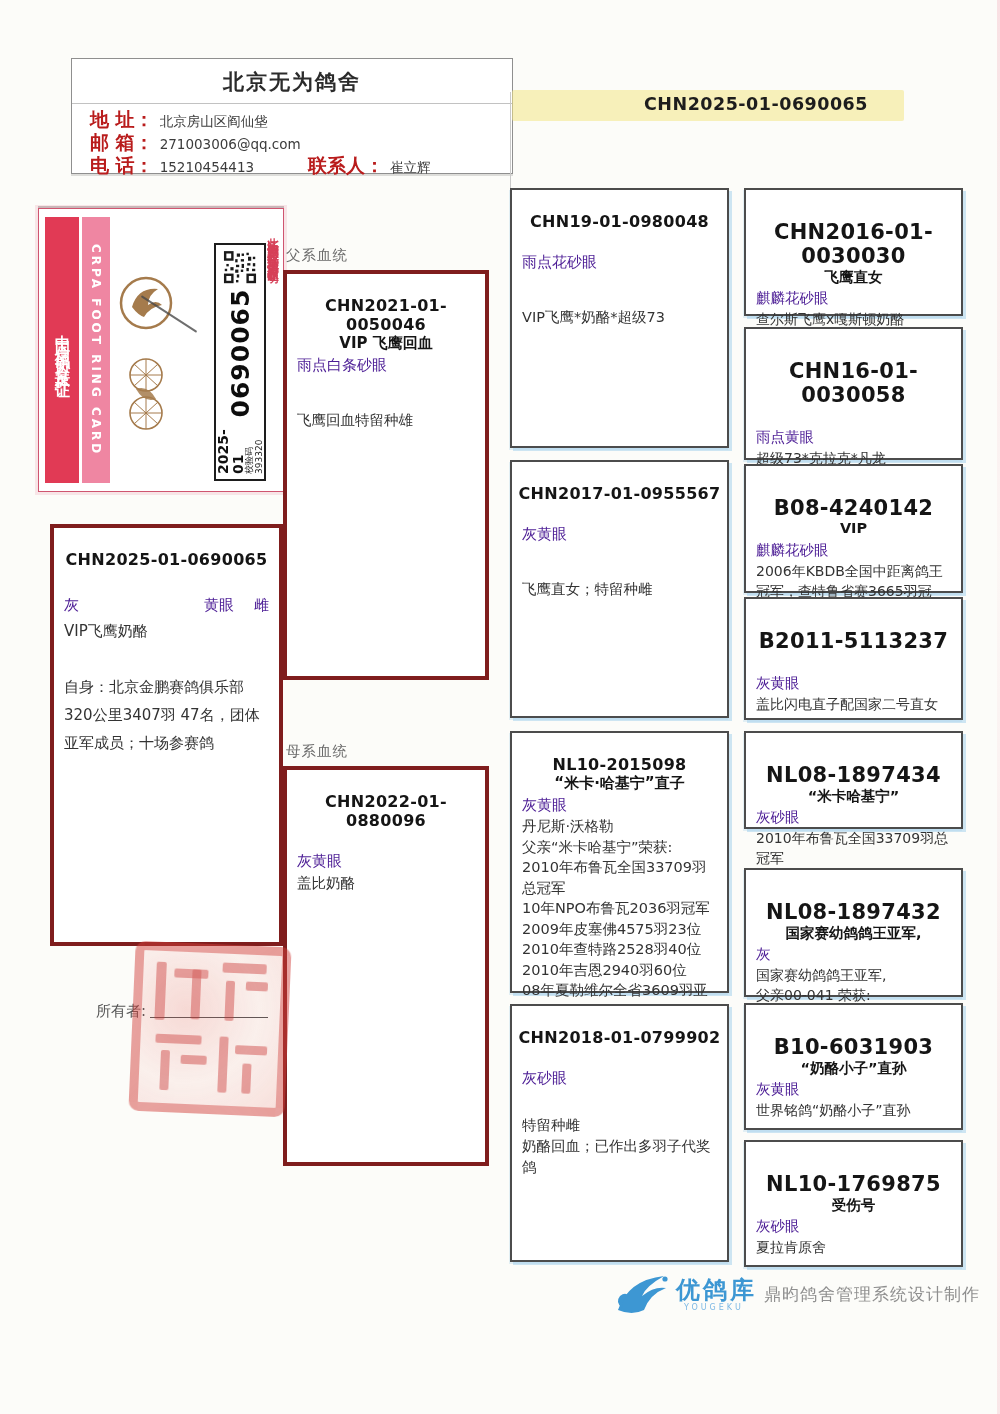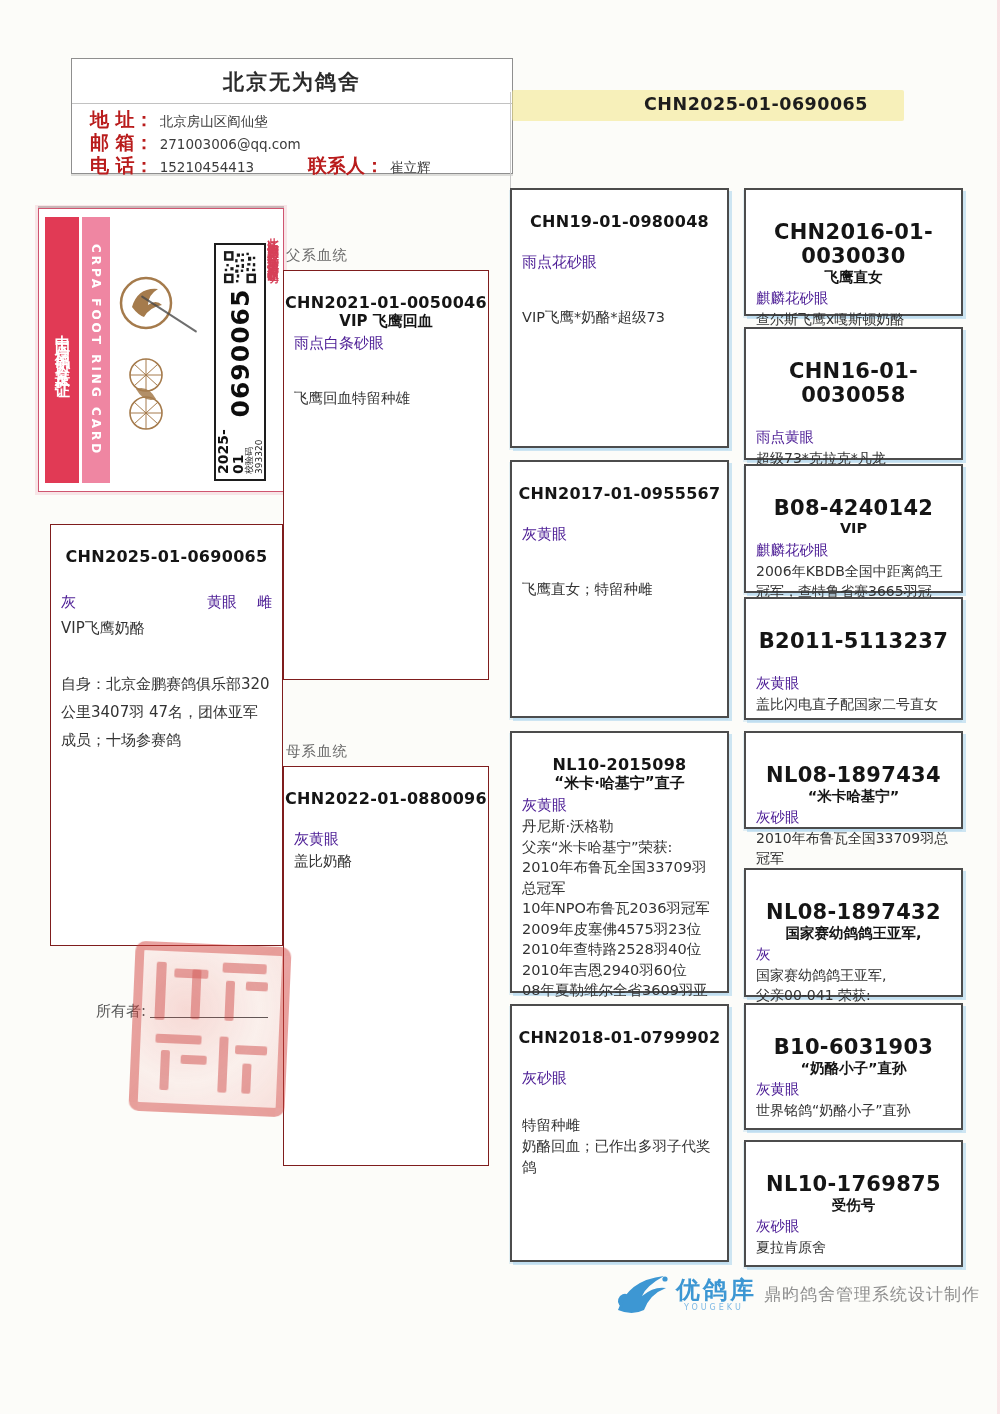--- a/index.html
+++ b/index.html
@@ -41,21 +41,21 @@
     transform:rotate(-90deg); transform-origin:0 0; border:2px solid #1d1d1d;
     display:flex; align-items:center; gap:5px; padding:2px 5px; box-sizing:border-box; background:#fff; }
   .numbox .ymcol { display:flex; flex-direction:column; line-height:1.05; }
   .numbox .year { font-size:14px; font-weight:bold; color:#111; }
   .numbox .check { font-size:9px; color:#222; }
   .numbox .bignum { font-size:25px; font-weight:bold; color:#0d0d0d; letter-spacing:1px; }
   .red-note { position:absolute; right:-3px; top:12px; writing-mode:vertical-lr;
     text-orientation:upright; color:#d64058; font-size:11.5px; letter-spacing:2px; font-weight:bold; }
   
   .pbox { position:absolute; background:#fff; box-sizing:border-box; }
-  .pbox.pink { border:1px solid #7f1d1d; }
+  .pbox.pink { border:4px solid #7f1d1d; }
   .pbox.dark { border:2px solid #4c4c4c;
     box-shadow:3px 3px 0 rgba(158,205,235,.5), -1px 2px 0 rgba(158,205,235,.28); }
   .bt { text-align:center; font-weight:bold; font-size:16px; color:#151515;
     padding-top:22px; letter-spacing:.3px; }
   .bs { text-align:center; font-weight:bold; font-size:15px; color:#151515; min-height:21px; }
   .br { display:flex; justify-content:flex-start; padding:1px 10px 0; font-size:15px; color:#4c1d95; }
   .br .sex { margin-left:0; }
   .bl { padding:14px 10px 0; font-size:14.5px; line-height:21px; white-space:pre-line; color:#333; }
   .pbox.tight .bl { padding-top:1px; line-height:20.5px; }
   .pbox.sm .bt { font-size:21px; padding-top:18px;margin-top:12px; }

